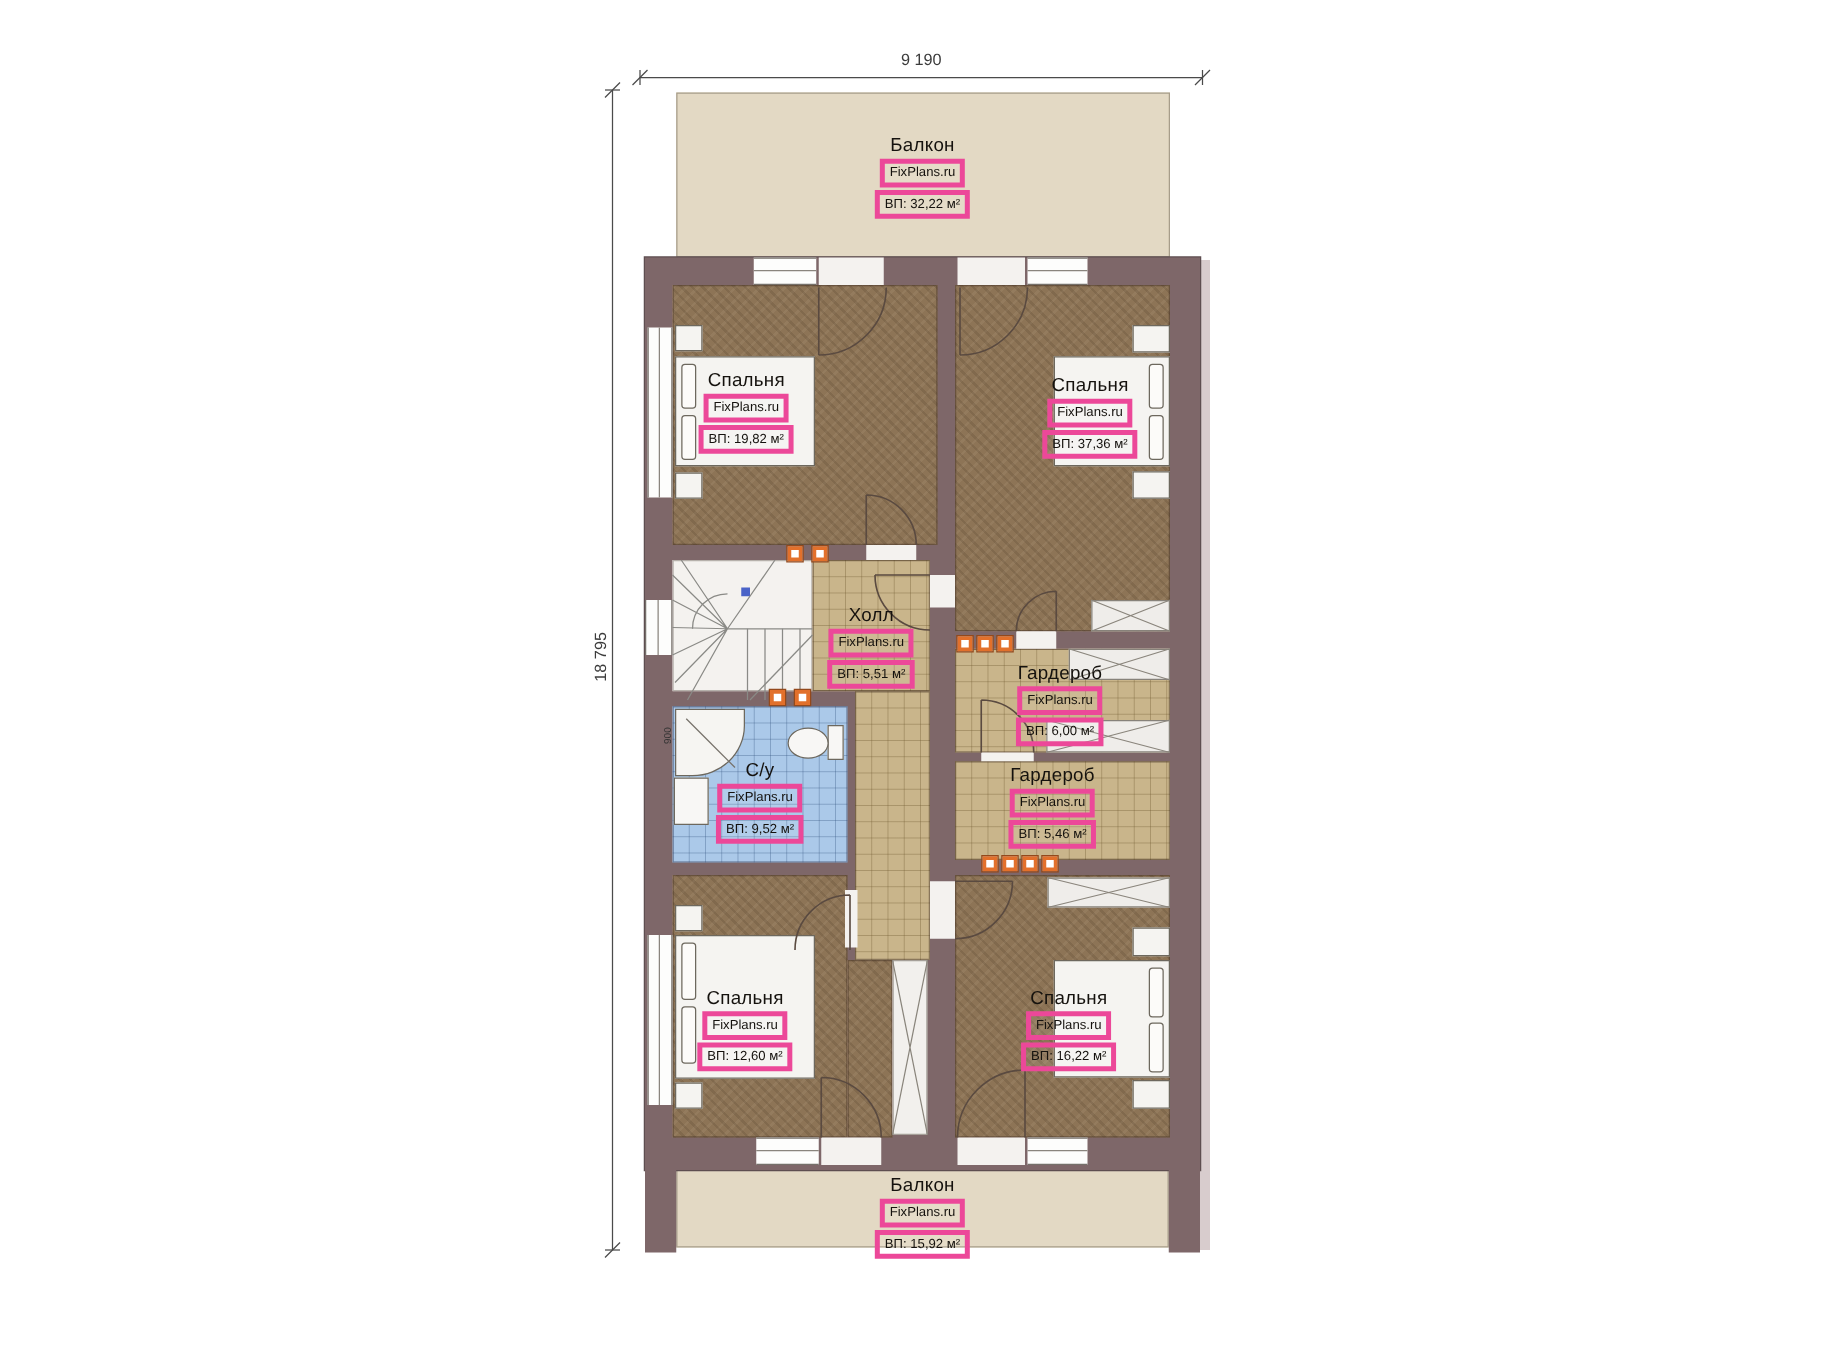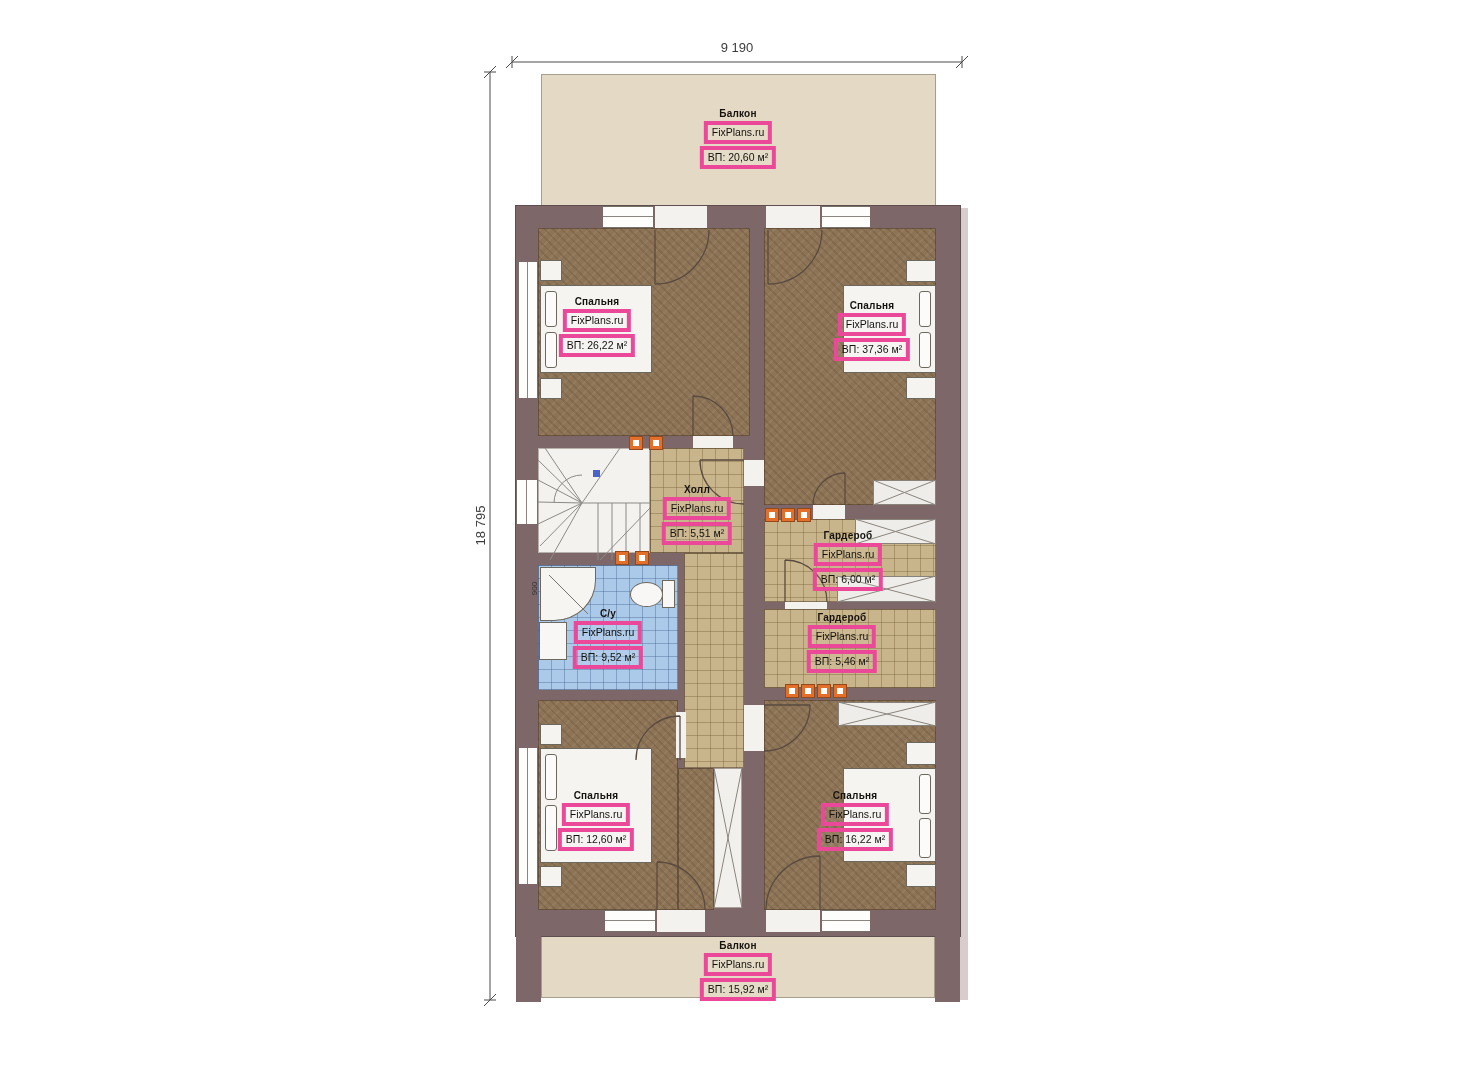--- a/index.html
+++ b/index.html
@@ -35,21 +35,21 @@
   .shower{position:absolute;background:#f6f5f2;border:1px solid #6d685e;border-radius:0 0 75% 0;box-sizing:border-box;z-index:3;}
   .toilet-bowl{position:absolute;background:#f8f7f5;border:1px solid #6d685e;border-radius:50%;box-sizing:border-box;z-index:3;}
   .toilet-tank{position:absolute;background:#f8f7f5;border:1px solid #6d685e;box-sizing:border-box;z-index:3;}
   .sink{position:absolute;background:#f8f7f5;border:1px solid #6d685e;box-sizing:border-box;z-index:3;}
   .vent{position:absolute;width:12px;height:12px;background:#ffffff;border:3px solid #e2702b;
         box-sizing:border-box;outline:1px solid #93491c;z-index:5;}
   .blue-mark{position:absolute;background:#4a63c8;z-index:4;}
   svg.linework{position:absolute;left:0;top:0;z-index:4;pointer-events:none;}
   .room-label{position:absolute;display:flex;flex-direction:column;align-items:center;
               transform:translateX(-50%);z-index:6;color:#15120e;}
-  .rl-title{font-size:10px;font-weight:bold;letter-spacing:.2px;}
+  .rl-title{font-size:15px;font-weight:normal;letter-spacing:.2px;}
   .rl-box{font-size:10.5px;line-height:15px;border:4px solid #ec4899;padding:0 4px;margin-top:2px;white-space:nowrap;background:rgba(255,255,255,.08);}
   .dim-label{position:absolute;font-size:13px;color:#3c3c3c;z-index:6;}
   .dim-label.top{transform:translateX(-50%);}
   .dim-label.left{width:120px;text-align:center;transform:rotate(-90deg);}
   .shower-dim{position:absolute;font-size:8px;color:#333;width:28px;text-align:center;
               transform:rotate(-90deg);z-index:6;}
 </style>
 </head>
 <body>
 
@@ -189,26 +189,26 @@
     </g>
   </svg>
 
   <div class="dim-label top" style="left:737px;top:40px;">9 190</div>
   <div class="dim-label left" style="left:420px;top:518px;">18 795</div>
   <div class="shower-dim" style="left:520px;top:584px;">900</div>
 
   <div class="room-label" style="left:738px;top:108px;">
     <div class="rl-title">Балкон</div>
     <div class="rl-box">FixPlans.ru</div>
-    <div class="rl-box">ВП: 20,60 м²</div>
+    <div class="rl-box">ВП: 32,22 м²</div>
   </div>
   <div class="room-label" style="left:597px;top:296px;">
     <div class="rl-title">Спальня</div>
     <div class="rl-box">FixPlans.ru</div>
-    <div class="rl-box">ВП: 26,22 м²</div>
+    <div class="rl-box">ВП: 19,82 м²</div>
   </div>
   <div class="room-label" style="left:872px;top:300px;">
     <div class="rl-title">Спальня</div>
     <div class="rl-box">FixPlans.ru</div>
     <div class="rl-box">ВП: 37,36 м²</div>
   </div>
   <div class="room-label" style="left:697px;top:484px;">
     <div class="rl-title">Холл</div>
     <div class="rl-box">FixPlans.ru</div>
     <div class="rl-box">ВП: 5,51 м²</div>

